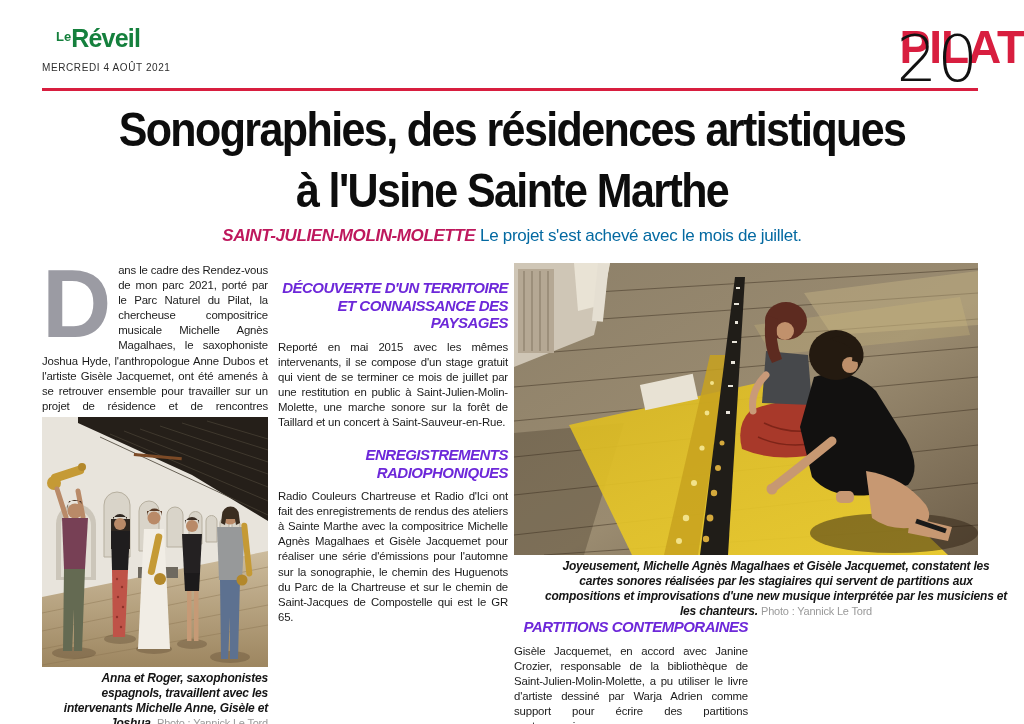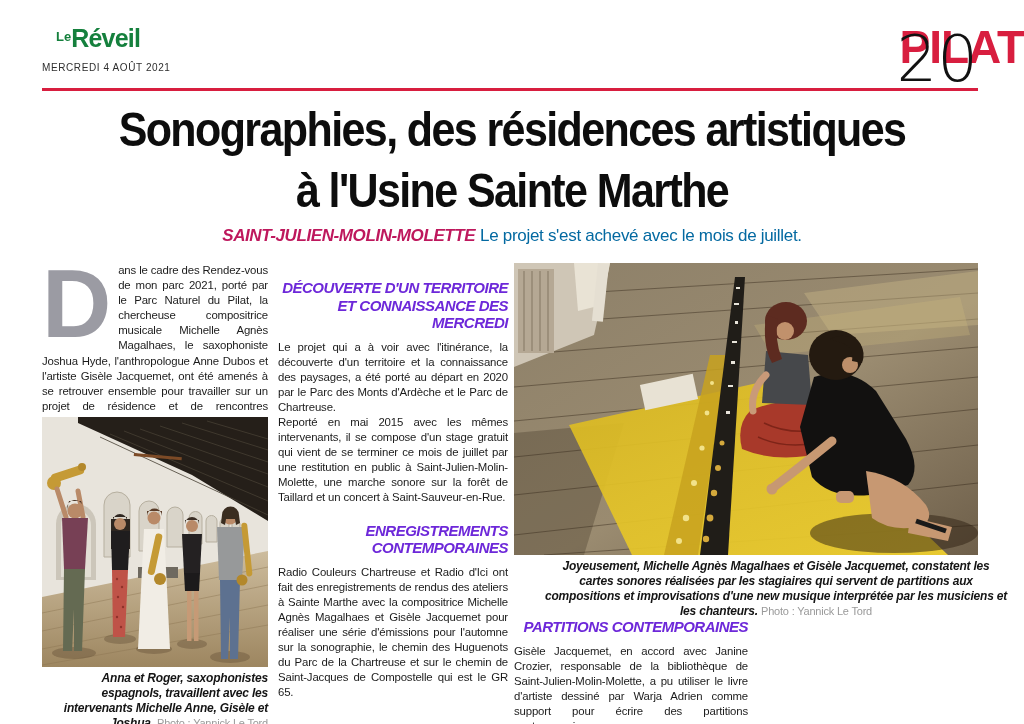--- a/index.html
+++ b/index.html
@@ -190,28 +190,27 @@
 
 <div class="abs caption caption-left">
   <span>Anna et Roger, saxophonistes espagnols, travaillent avec les intervenants Michelle Anne, Gisèle et Joshua.</span>
   <span class="credit"> Photo : Yannick Le Tord</span>
 </div>
 
 <div class="abs col2 bodycopy">
 
   <div class="crosshead">
     <span>DÉCOUVERTE D'UN TERRITOIRE</span>
-    <span>ET CONNAISSANCE DES MERCREDI</span>
+    <span>ET CONNAISSANCE DES PAYSAGES</span>
   </div>
-  <p>Le projet qui a à voir avec l'itinérance, la découverte d'un territoire et la connaissance des paysages, a été porté au départ en 2020 par le Parc des Monts d'Ardèche et le Parc de Chartreuse.</p>
   <p>Reporté en mai 2015 avec les mêmes intervenants, il se compose d'un stage gratuit qui vient de se terminer ce mois de juillet par une restitution en public à Saint-Julien-Molin-Molette, une marche sonore sur la forêt de Taillard et un concert à Saint-Sauveur-en-Rue.</p>
 
   <div class="crosshead mt">
     <span>ENREGISTREMENTS</span>
-    <span>CONTEMPORAINES</span>
+    <span>RADIOPHONIQUES</span>
   </div>
   <p>Radio Couleurs Chartreuse et Radio d'Ici ont fait des enregistrements de rendus des ateliers à Sainte Marthe avec la compositrice Michelle Agnès Magalhaes et Gisèle Jacquemet pour réaliser une série d'émissions pour l'automne sur la sonographie, le chemin des Huguenots du Parc de la Chartreuse et sur le chemin de Saint-Jacques de Compostelle qui est le GR 65.</p>
 </div>
 
 <div class="abs photo photo-right" role="img" aria-label="Deux femmes agenouillées sur un plancher ensoleillé examinant de longues cartes sonores">
   <svg viewBox="0 0 464 292" width="464" height="292" preserveAspectRatio="none">
     <defs>
       <linearGradient id="flB" x1="0" y1="0" x2="1" y2="1">
         <stop offset="0" stop-color="#8d8069"></stop>
           <stop offset="0.55" stop-color="#9a8b70"></stop>

